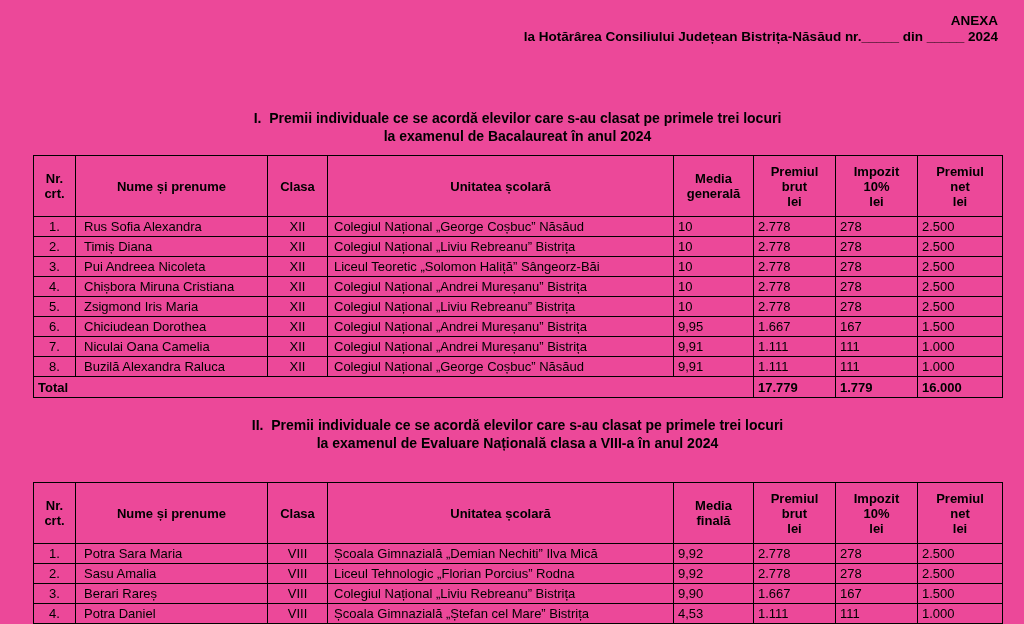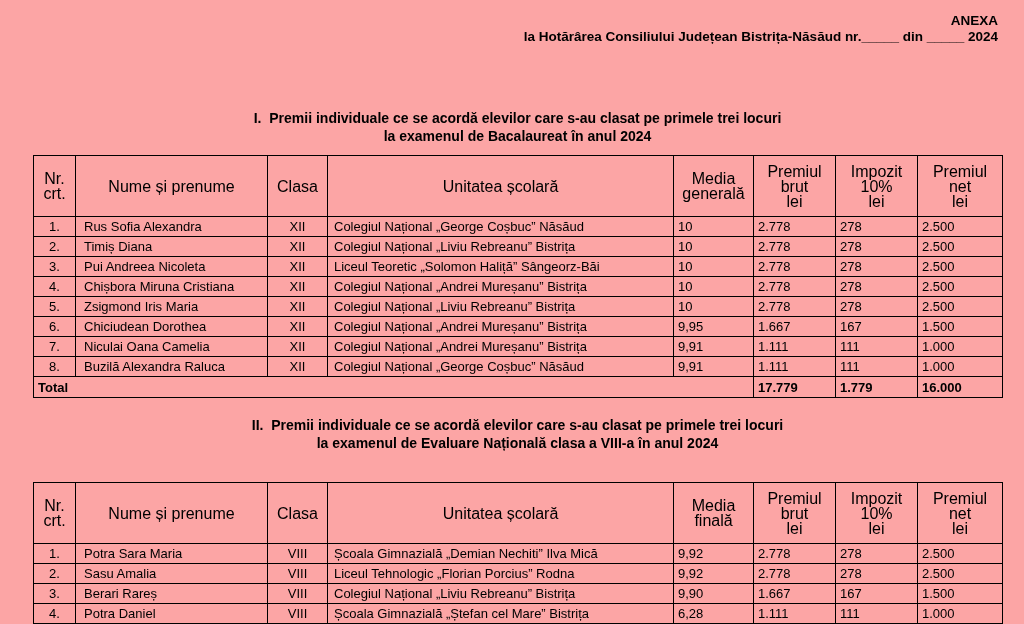--- a/index.html
+++ b/index.html
@@ -1,32 +1,32 @@
 <!DOCTYPE html>
 <html><head>
 <meta charset="utf-8">
 <style>
   html,body{margin:0;padding:0;background:#ffffff;}
   .page{
     position:relative;
     width:1024px;height:624px;
-    background:#fca5a5;color:#000000;
+    background:#ec4899;color:#000000;
     font-family:"Liberation Sans",sans-serif;
     overflow:hidden;
   }
   .doc-header{padding:13px 26px 0 0;text-align:right;font-weight:bold;font-size:13.5px;line-height:16px;}
   .section-title{margin:0 0 0 33px;width:969px;text-align:center;font-weight:bold;font-size:14px;line-height:18px;}
   .title-1{margin-top:64px;}
   .title-2{margin-top:18px;}
   table{border-collapse:collapse;margin:10px 0 0 33px;table-layout:fixed;width:969px;font-size:13px;}
   .tbl-2{margin-top:30px;}
   th,td{border:1px solid #000;overflow:hidden;}
   th{
-    font-weight:normal;text-align:center;vertical-align:middle;
-    white-space:pre-line;height:56px;line-height:15px;padding:2px 2px;font-size:16px;
+    font-weight:bold;text-align:center;vertical-align:middle;
+    white-space:pre-line;height:56px;line-height:15px;padding:2px 2px;font-size:13px;
   }
   td{height:19px;padding:0 4px;vertical-align:middle;}
   .c-nr{text-align:center;}
   .c-name{text-align:left;padding-left:8px;}
   .c-clasa{text-align:center;}
   .c-school{text-align:left;padding-left:6px;margin-left:8px;}
   .c-num{}
   .total-row td{font-weight:bold;height:20px;}
   .total-label{text-align:left;padding-right:6px;}
 </style>
@@ -231,21 +231,21 @@
         <td class="c-num">9,90</td>
         <td class="c-num">1.667</td>
         <td class="c-num">167</td>
         <td class="c-num">1.500</td>
       </tr>
       <tr>
         <td class="c-nr">4.</td>
         <td class="c-name">Potra Daniel</td>
         <td class="c-clasa">VIII</td>
         <td class="c-school">Școala Gimnazială „Ștefan cel Mare” Bistrița</td>
-        <td class="c-num">6,28</td>
+        <td class="c-num">4,53</td>
         <td class="c-num">1.111</td>
         <td class="c-num">111</td>
         <td class="c-num">1.000</td>
       </tr>
       <tr class="total-row">
         <td class="total-label" colspan="5">Total</td>
         <td class="c-num">8.334</td>
         <td class="c-num">834</td>
         <td class="c-num">7.500</td>
       </tr>

